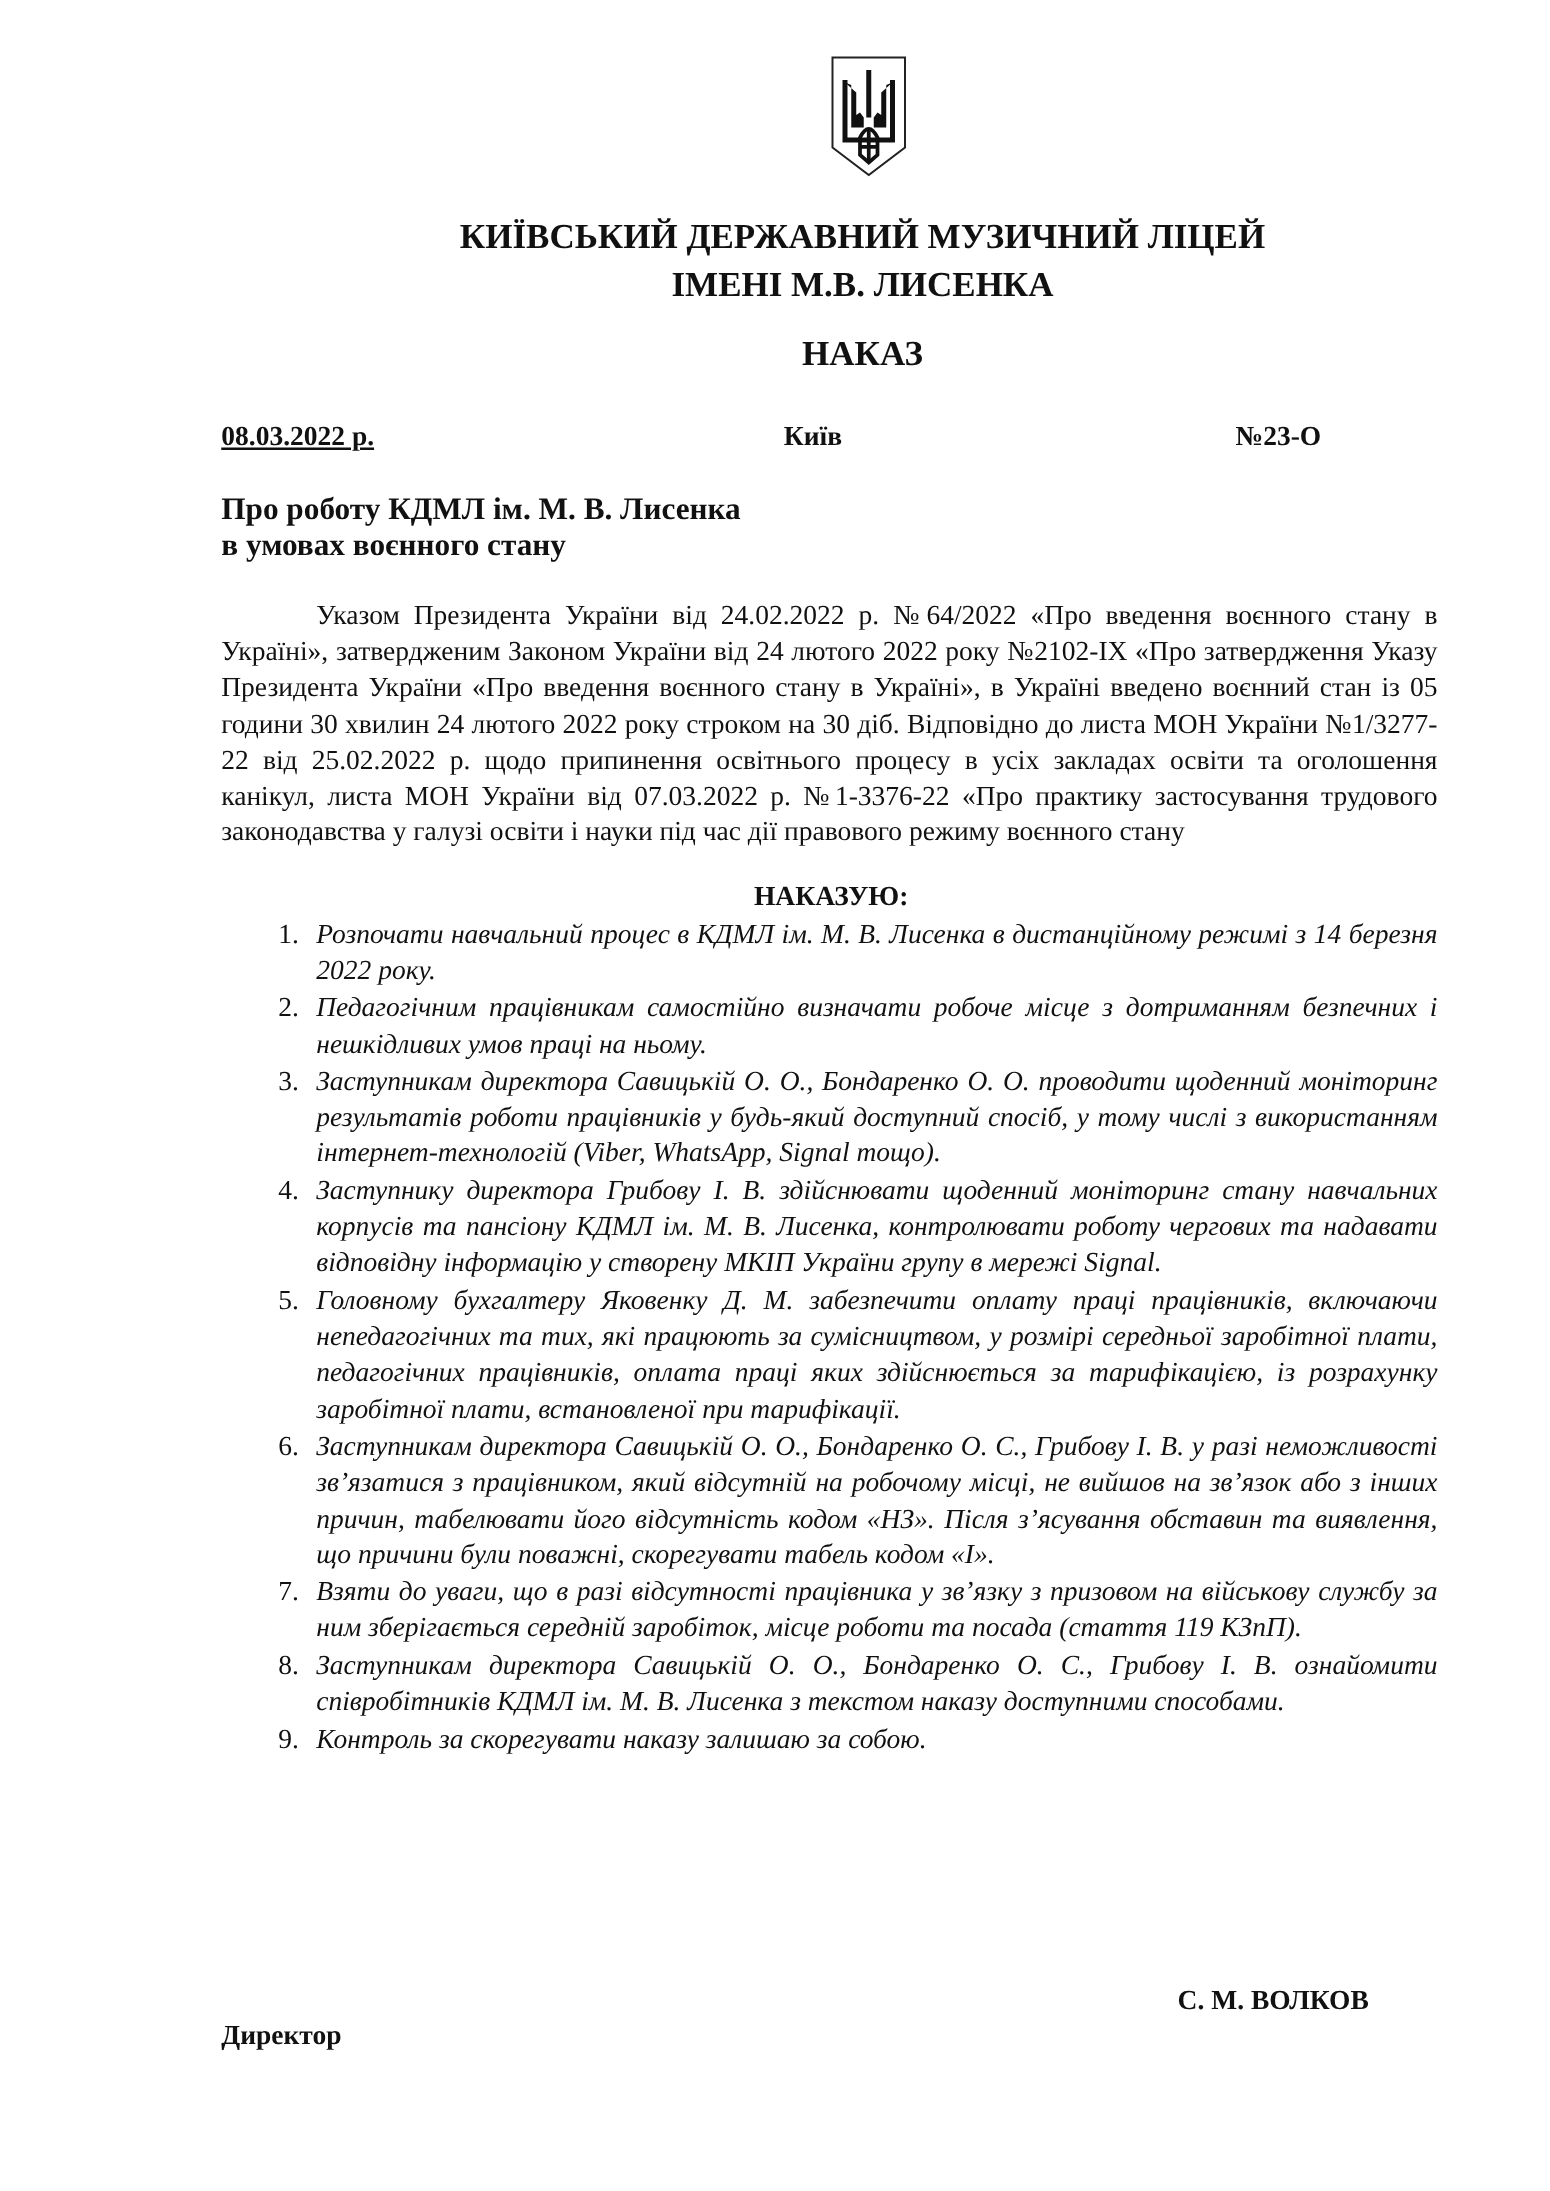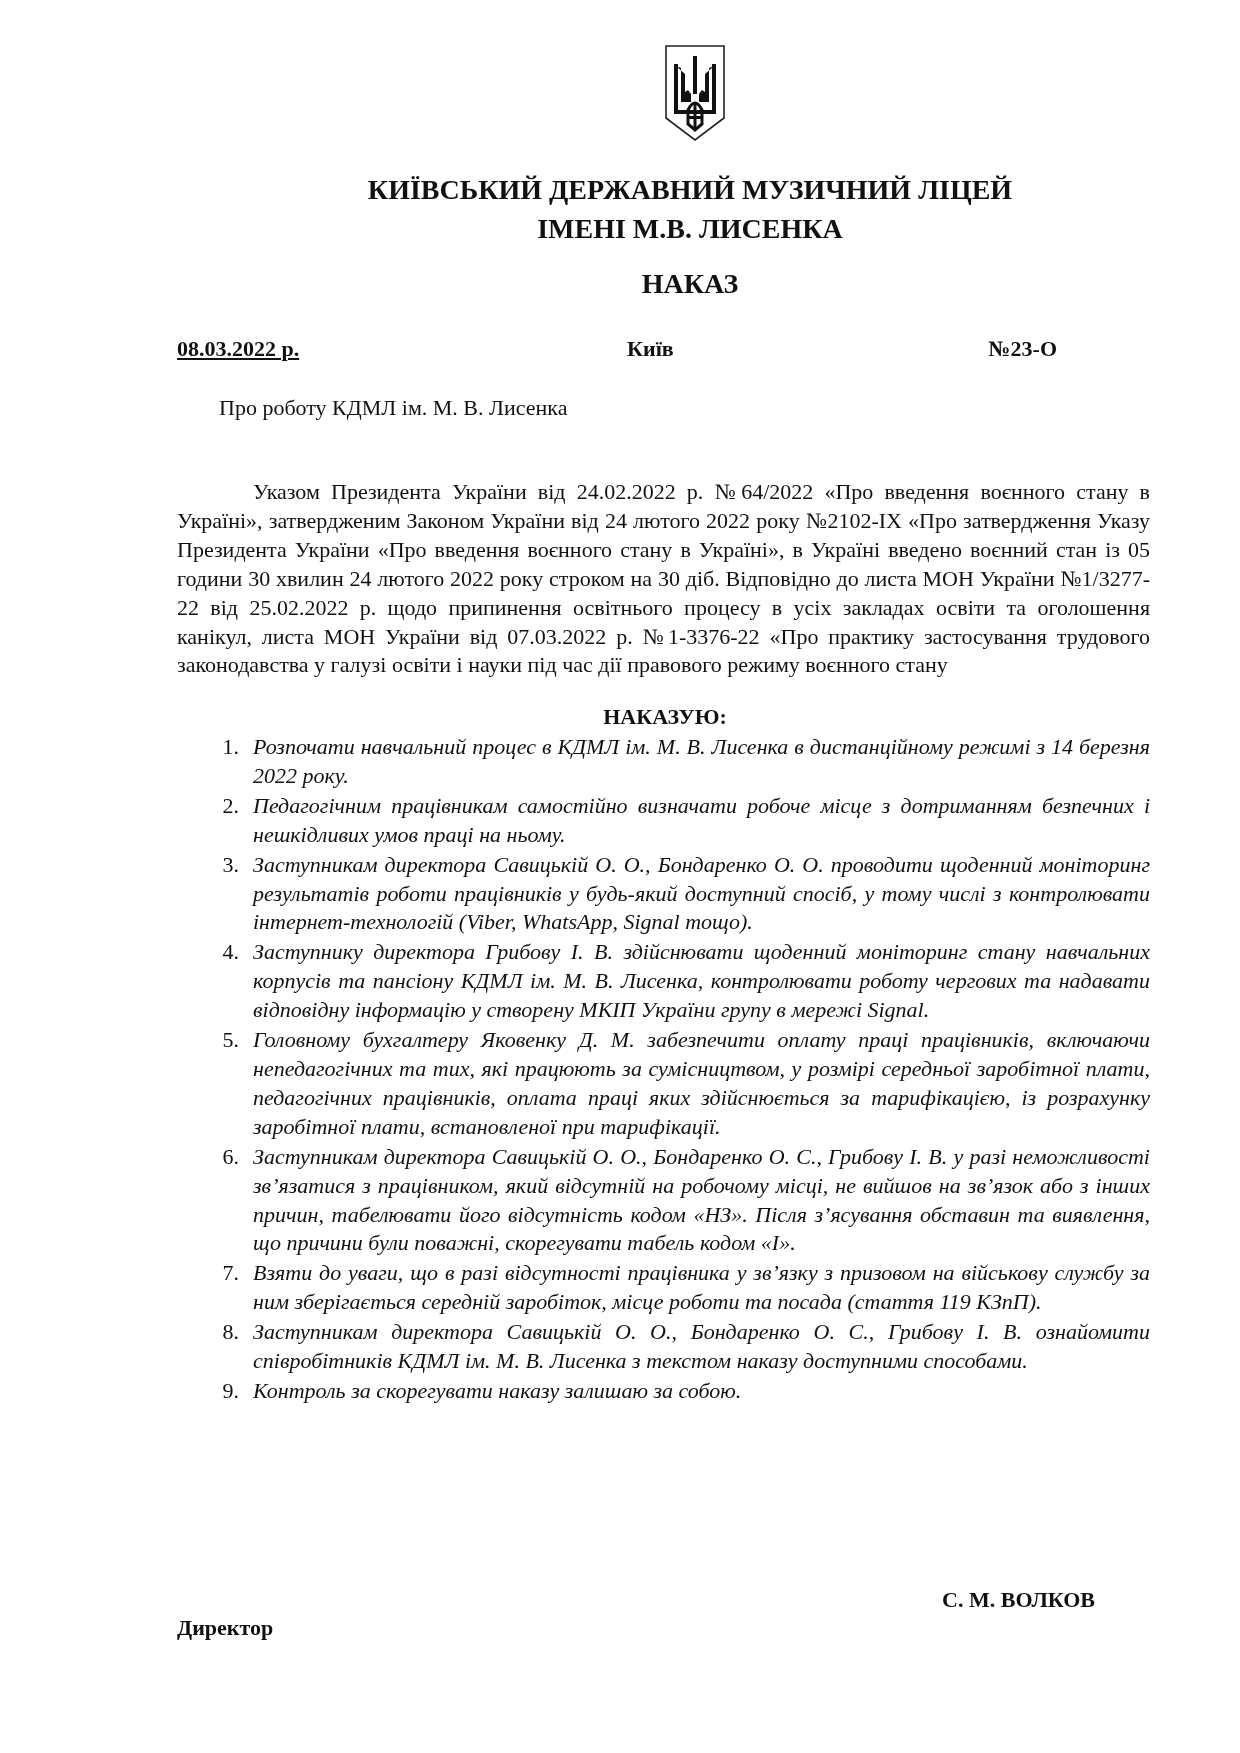--- a/index.html
+++ b/index.html
@@ -13,21 +13,21 @@
     font-weight: bold; font-size: 28px; line-height: 39px;
   }
   .doc-type {
     position: absolute; left: 0; width: 1380px; top: 268px; text-align: center;
     font-weight: bold; font-size: 28px;
   }
   .meta-row { position: absolute; top: 336px; left: 177px; width: 880px; height: 30px; font-size: 22px; }
   .meta-date { position: absolute; left: 0; top: 0; font-weight: bold; text-decoration: underline; }
   .meta-city { position: absolute; left: 450px; top: 0; font-weight: bold; }
   .meta-num { position: absolute; right: 0; top: 0; font-weight: bold; margin-left: 16px; }
-  .subject { position: absolute; top: 393px; left: 177px; font-weight: normal; font-size: 22px; line-height: 29px; margin-left: 42px; }
+  .subject { position: absolute; top: 393px; left: 177px; font-weight: bold; font-size: 25px; line-height: 29px; }
   .preamble {
     position: absolute; top: 478px; left: 177px; width: 973px; font-size: 22px; line-height: 28.9px;
     text-align: justify; text-indent: 76px; margin: 0;
   }
   .order-word {
     position: absolute; top: 704px; left: 0; width: 1330px; text-align: center;
     font-weight: bold; font-size: 22px;
   }
   .items { position: absolute; top: 733px; left: 177px; width: 973px; margin: 0; padding: 0; list-style: none; font-size: 22px; line-height: 28.9px; }
   .item { display: flex; margin: 0 0 1px 0; }
@@ -61,38 +61,39 @@
 <div class="doc-type">НАКАЗ</div>
 
 <div class="meta-row">
   <span class="meta-date">08.03.2022 р.</span>
   <span class="meta-city">Київ</span>
   <span class="meta-num">№23-О</span>
 </div>
 
 <div class="subject">
   <div>Про роботу КДМЛ ім. М. В. Лисенка</div>
+  <div>в умовах воєнного стану</div>
 </div>
 
 <p class="preamble">Указом Президента України від 24.02.2022 р. №64/2022 «Про введення воєнного стану в Україні», затвердженим Законом України від 24 лютого 2022 року №2102-IX «Про затвердження Указу Президента України «Про введення воєнного стану в Україні», в Україні введено воєнний стан із 05 години 30 хвилин 24 лютого 2022 року строком на 30 діб. Відповідно до листа МОН України №1/3277-22 від 25.02.2022 р. щодо припинення освітнього процесу в усіх закладах освіти та оголошення канікул, листа МОН України від 07.03.2022 р. №1-3376-22 «Про практику застосування трудового законодавства у галузі освіти і науки під час дії правового режиму воєнного стану</p>
 
 <div class="order-word">НАКАЗУЮ:</div>
 
 <ol class="items">
   <li class="item">
       <span class="item-num">1.</span>
       <span class="item-text">Розпочати навчальний процес в КДМЛ ім. М. В. Лисенка в дистанційному режимі з 14 березня 2022 року.</span>
     </li>
   <li class="item">
       <span class="item-num">2.</span>
       <span class="item-text">Педагогічним працівникам самостійно визначати робоче місце з дотриманням безпечних і нешкідливих умов праці на ньому.</span>
     </li>
   <li class="item">
       <span class="item-num">3.</span>
-      <span class="item-text">Заступникам директора Савицькій О. О., Бондаренко О. О. проводити щоденний моніторинг результатів роботи працівників у будь-який доступний спосіб, у тому числі з контролювати інтернет-технологій (Viber, WhatsApp, Signal тощо).</span>
+      <span class="item-text">Заступникам директора Савицькій О. О., Бондаренко О. О. проводити щоденний моніторинг результатів роботи працівників у будь-який доступний спосіб, у тому числі з використанням інтернет-технологій (Viber, WhatsApp, Signal тощо).</span>
     </li>
   <li class="item">
       <span class="item-num">4.</span>
       <span class="item-text">Заступнику директора Грибову І. В. здійснювати щоденний моніторинг стану навчальних корпусів та пансіону КДМЛ ім. М. В. Лисенка, контролювати роботу чергових та надавати відповідну інформацію у створену МКІП України групу в мережі Signal.</span>
     </li>
   <li class="item">
       <span class="item-num">5.</span>
       <span class="item-text">Головному бухгалтеру Яковенку Д. М. забезпечити оплату праці працівників, включаючи непедагогічних та тих, які працюють за сумісництвом, у розмірі середньої заробітної плати, педагогічних працівників, оплата праці яких здійснюється за тарифікацією, із розрахунку заробітної плати, встановленої при тарифікації.</span>
     </li>
   <li class="item">

